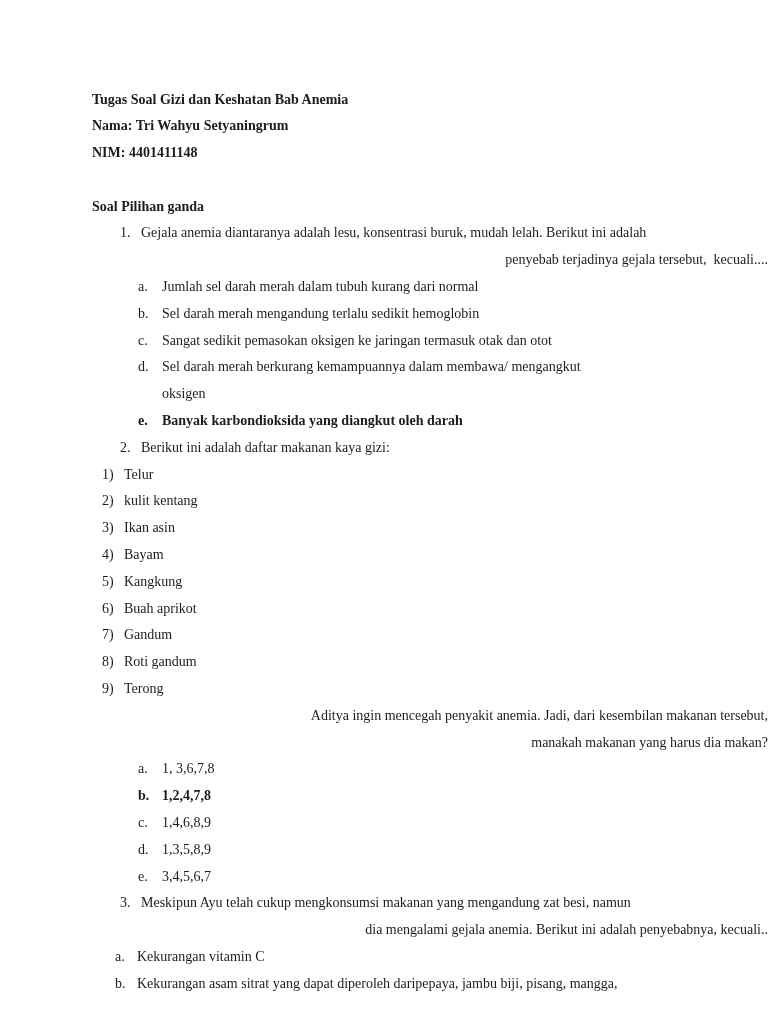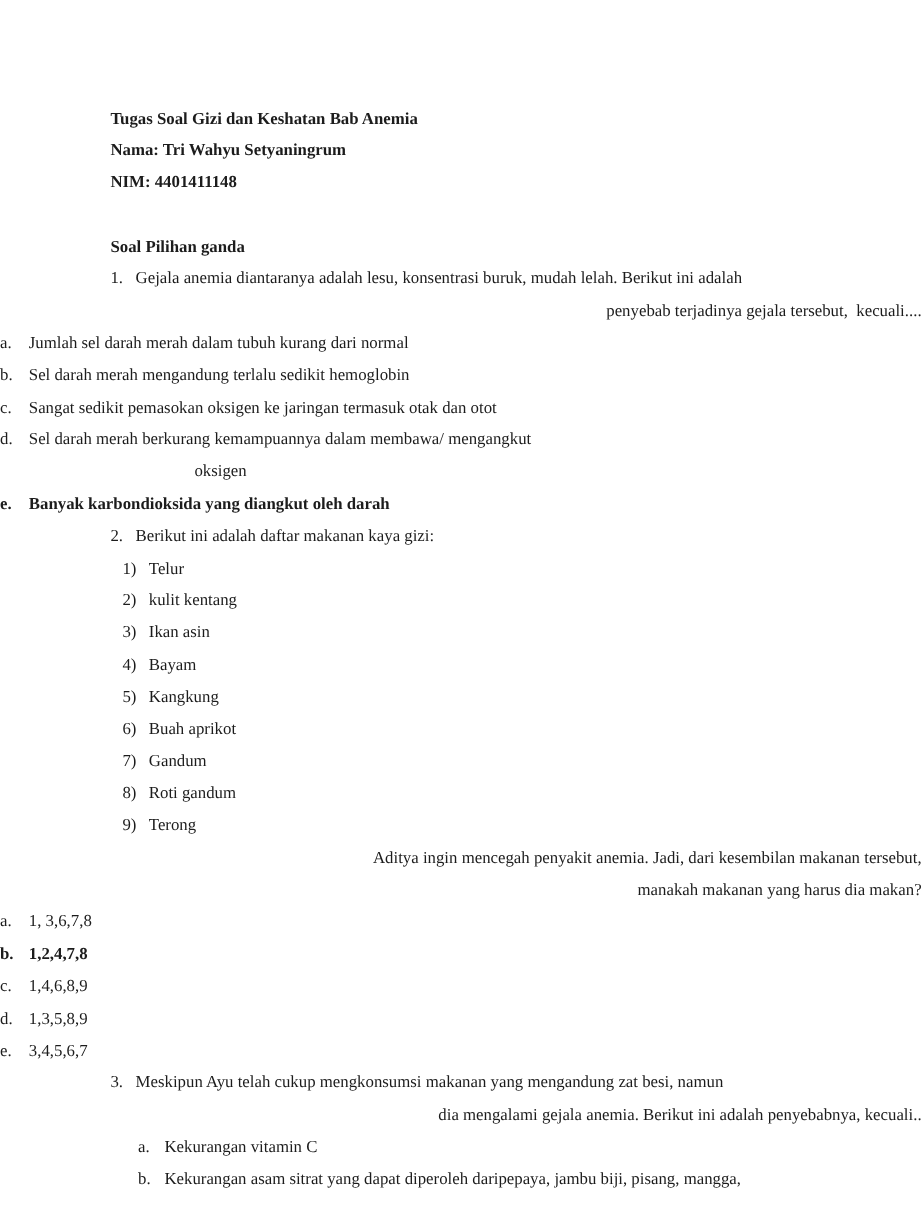--- a/index.html
+++ b/index.html
@@ -22,23 +22,23 @@
   .line {
     font-size: 14px;
     line-height: 26.8px;
     white-space: pre-wrap;
   }
   .bold { font-weight: 700; }
   .gap { height: 26.8px; }
 
   
   .hline    { padding-left: 92px;  }  
-  .qline    { padding-left: 92px;  }  
+  .qline    { padding-left: 120px;  }  
   .cont     { padding-left: 110px; text-align: right; }  
-  .opt      { }  
+  .opt      { padding-left: 138px; }  
   .opt-cont { padding-left: 162px; }  
   .fitem    { padding-left: 102px; }  
   .opt3     { padding-left: 115px; }  
 
   .m { display: inline-block; }
   .m-q    { width: 21px; }
   .m-opt  { width: 24px; }
   .m-list { width: 22px; }
   .m-opt3 { width: 22px; }
 </style>

